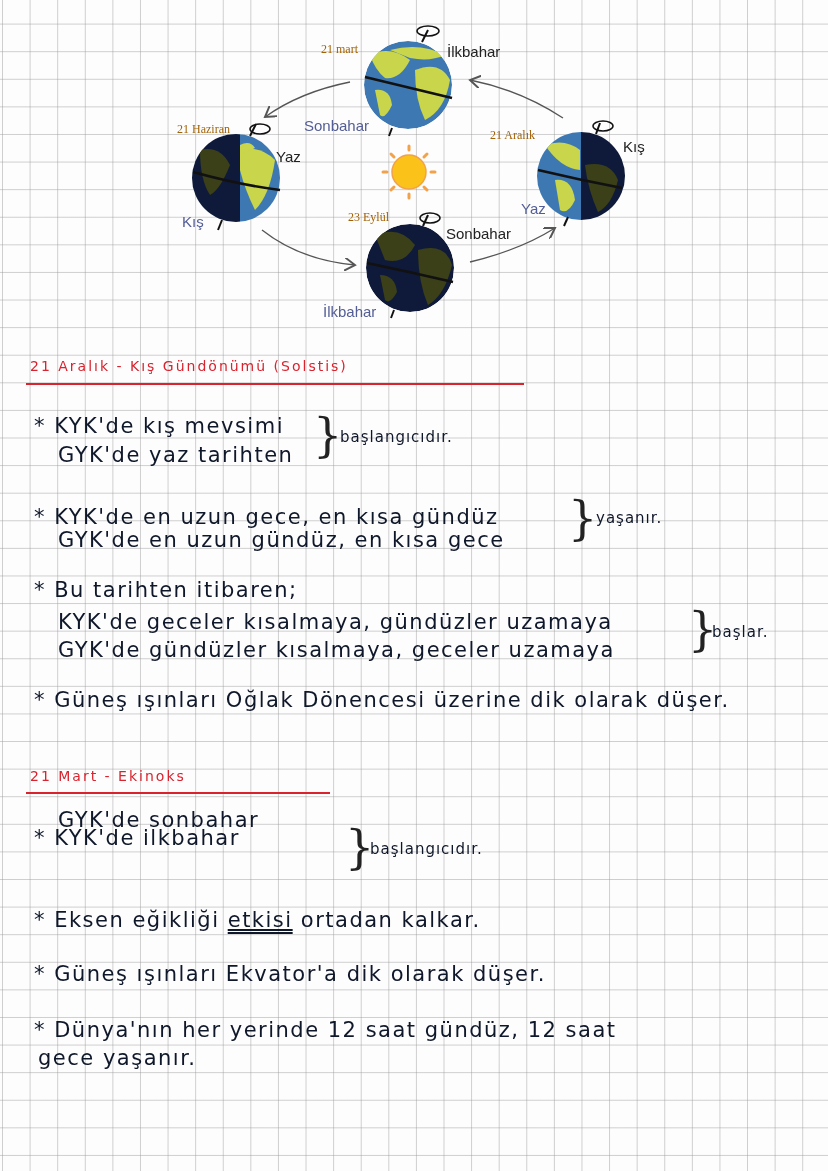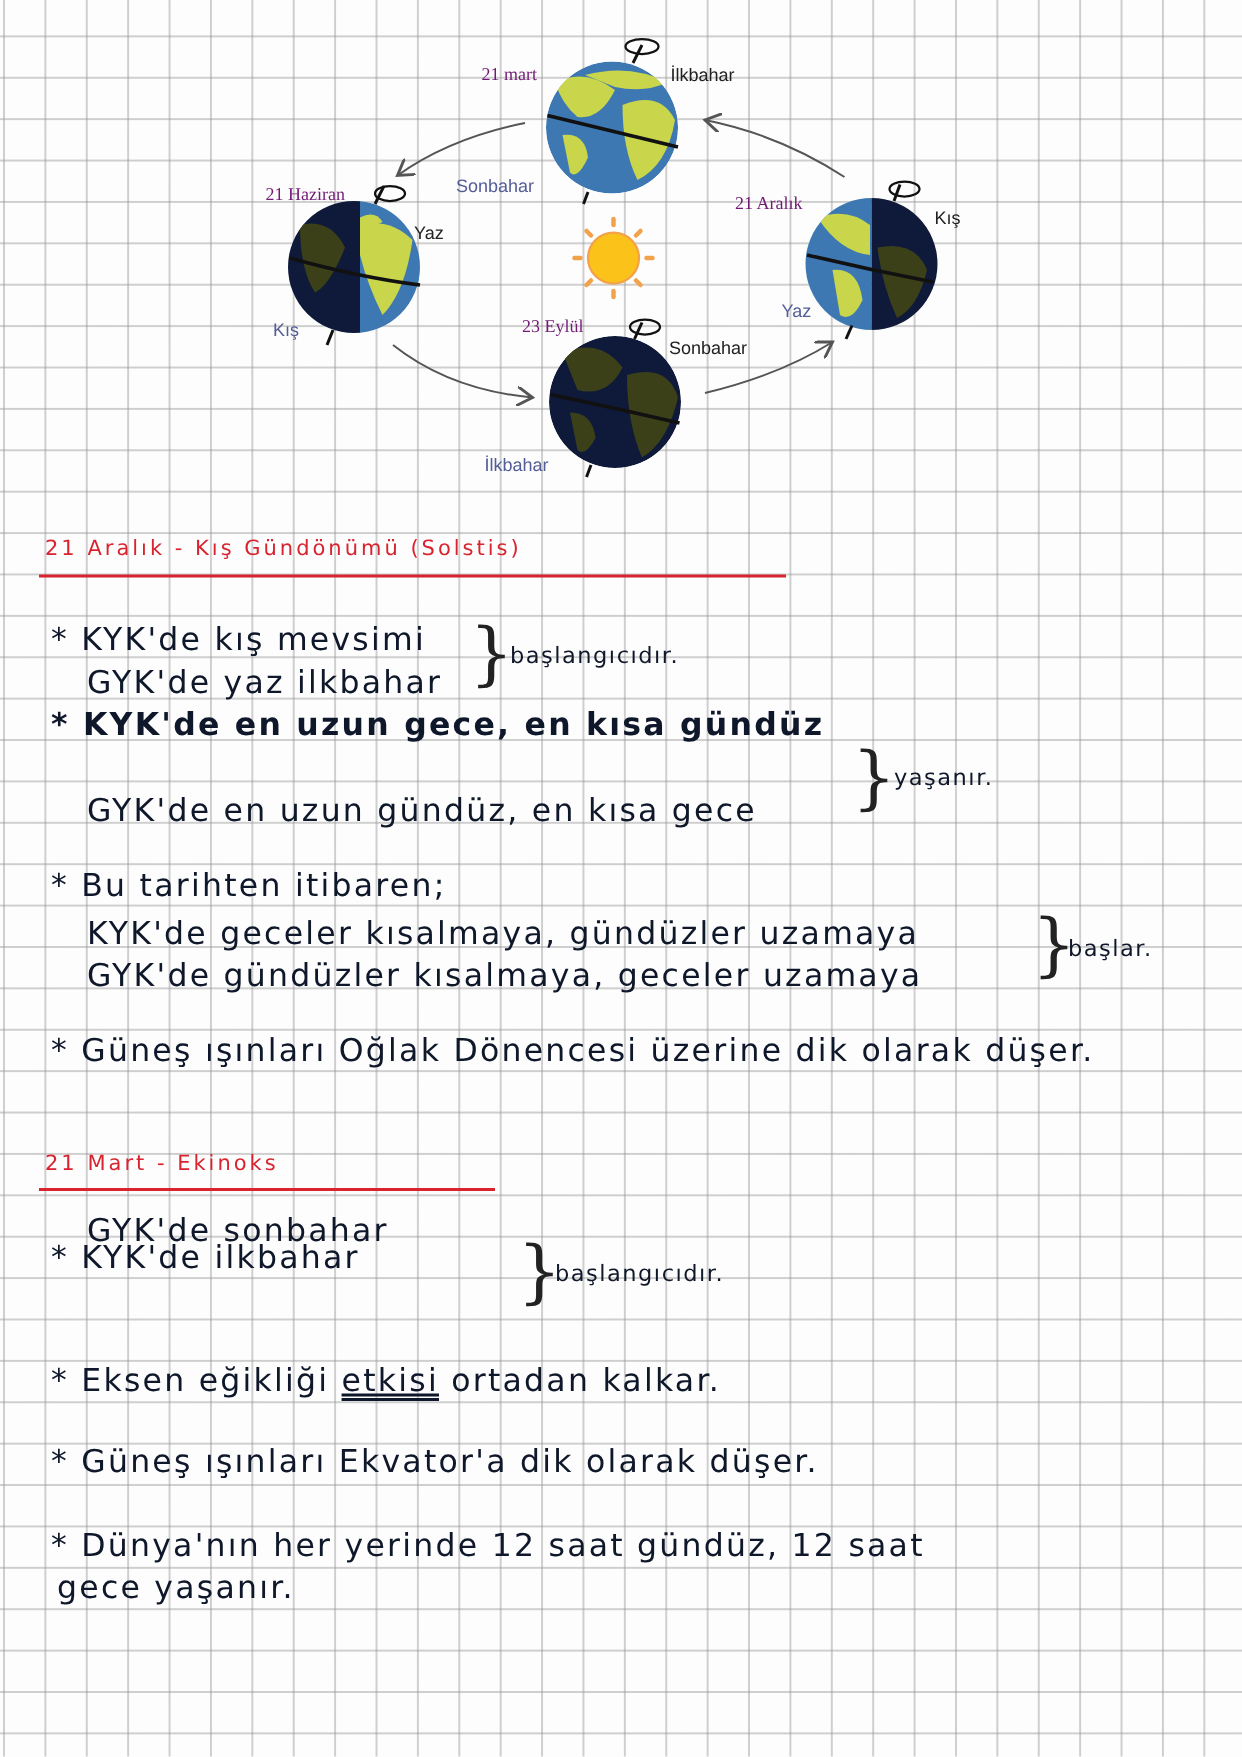--- a/index.html
+++ b/index.html
@@ -12,22 +12,22 @@
     background-size:27.6px 27.6px;
     background-position:2px -4px;
     font-family:"DejaVu Sans", sans-serif;
   }
   .abs{position:absolute;}
   .hw{font-family:"DejaVu Sans", sans-serif;color:#0f172a;font-size:21px;letter-spacing:1.5px;white-space:nowrap;}
   .hw-sm{font-size:15px;letter-spacing:1px;}
   .heading{color:#d9232e;font-size:14px;letter-spacing:2px;white-space:nowrap;}
   .heading-rule{height:2px;background:#d9232e;}
   .brace{font-family:"DejaVu Serif", serif;font-size:46px;line-height:46px;color:#222;font-weight:lighter;}
-  .lbl-serif{font-family:"Liberation Serif", serif;font-size:12px;color:#701a75;}
-  .lbl-sans{font-family:"Liberation Sans", sans-serif;font-size:12px;color:#222;}
+  .lbl-serif{font-family:"Liberation Serif", serif;font-size:12px;color:#a16207;}
+  .lbl-sans{font-family:"Liberation Sans", sans-serif;font-size:15px;color:#222;}
   .lbl-blue{color:#545e96;}
 </style>
 </head>
 <body>
 
 <div class="abs" style="left:160px;top:20px;width:500px;height:310px;">
   <svg width="500" height="310" viewBox="0 0 500 310">
     <defs>
       <marker id="ah" markerWidth="10" markerHeight="10" refX="8" refY="5" orient="auto">
         <path d="M0,0 L8,5 L0,10" fill="none" stroke="#555" stroke-width="1.5"></path>
@@ -128,25 +128,25 @@
 
   <span class="abs lbl-serif" style="left:330px;top:108px;">21 Aralık</span>
   <span class="abs lbl-sans" style="left:463px;top:118px;">Kış</span>
   <span class="abs lbl-sans lbl-blue" style="left:361px;top:180px;">Yaz</span>
 </div>
 
 <div class="abs heading" style="left:30px;top:358px;">21 Aralık - Kış Gündönümü (Solstis)</div>
 <div class="abs heading-rule" style="left:26px;top:383px;width:498px;"></div>
 
 <div class="abs hw" style="left:34px;top:414px;">* KYK'de kış mevsimi</div>
-<div class="abs hw" style="left:58px;top:443px;">GYK'de yaz ilkbahar</div>
+<div class="abs hw" style="left:58px;top:443px;">GYK'de yaz tarihten</div>
 <div class="abs brace" style="left:313px;top:412px;">}</div>
 <div class="abs hw hw-sm" style="left:340px;top:428px;">başlangıcıdır.</div>
 
-<div class="abs hw" style="left:34px;top:471px;font-weight:bold;">* KYK'de en uzun gece, en kısa gündüz</div>
+<div class="abs hw" style="left:34px;top:505px;">* KYK'de en uzun gece, en kısa gündüz</div>
 <div class="abs hw" style="left:58px;top:528px;">GYK'de en uzun gündüz, en kısa gece</div>
 <div class="abs brace" style="left:568px;top:495px;">}</div>
 <div class="abs hw hw-sm" style="left:596px;top:509px;">yaşanır.</div>
 
 <div class="abs hw" style="left:34px;top:578px;">* Bu tarihten itibaren;</div>
 <div class="abs hw" style="left:58px;top:610px;">KYK'de geceler kısalmaya, gündüzler uzamaya</div>
 <div class="abs hw" style="left:58px;top:638px;">GYK'de gündüzler kısalmaya, geceler uzamaya</div>
 <div class="abs brace" style="left:688px;top:606px;">}</div>
 <div class="abs hw hw-sm" style="left:712px;top:623px;">başlar.</div>
 

